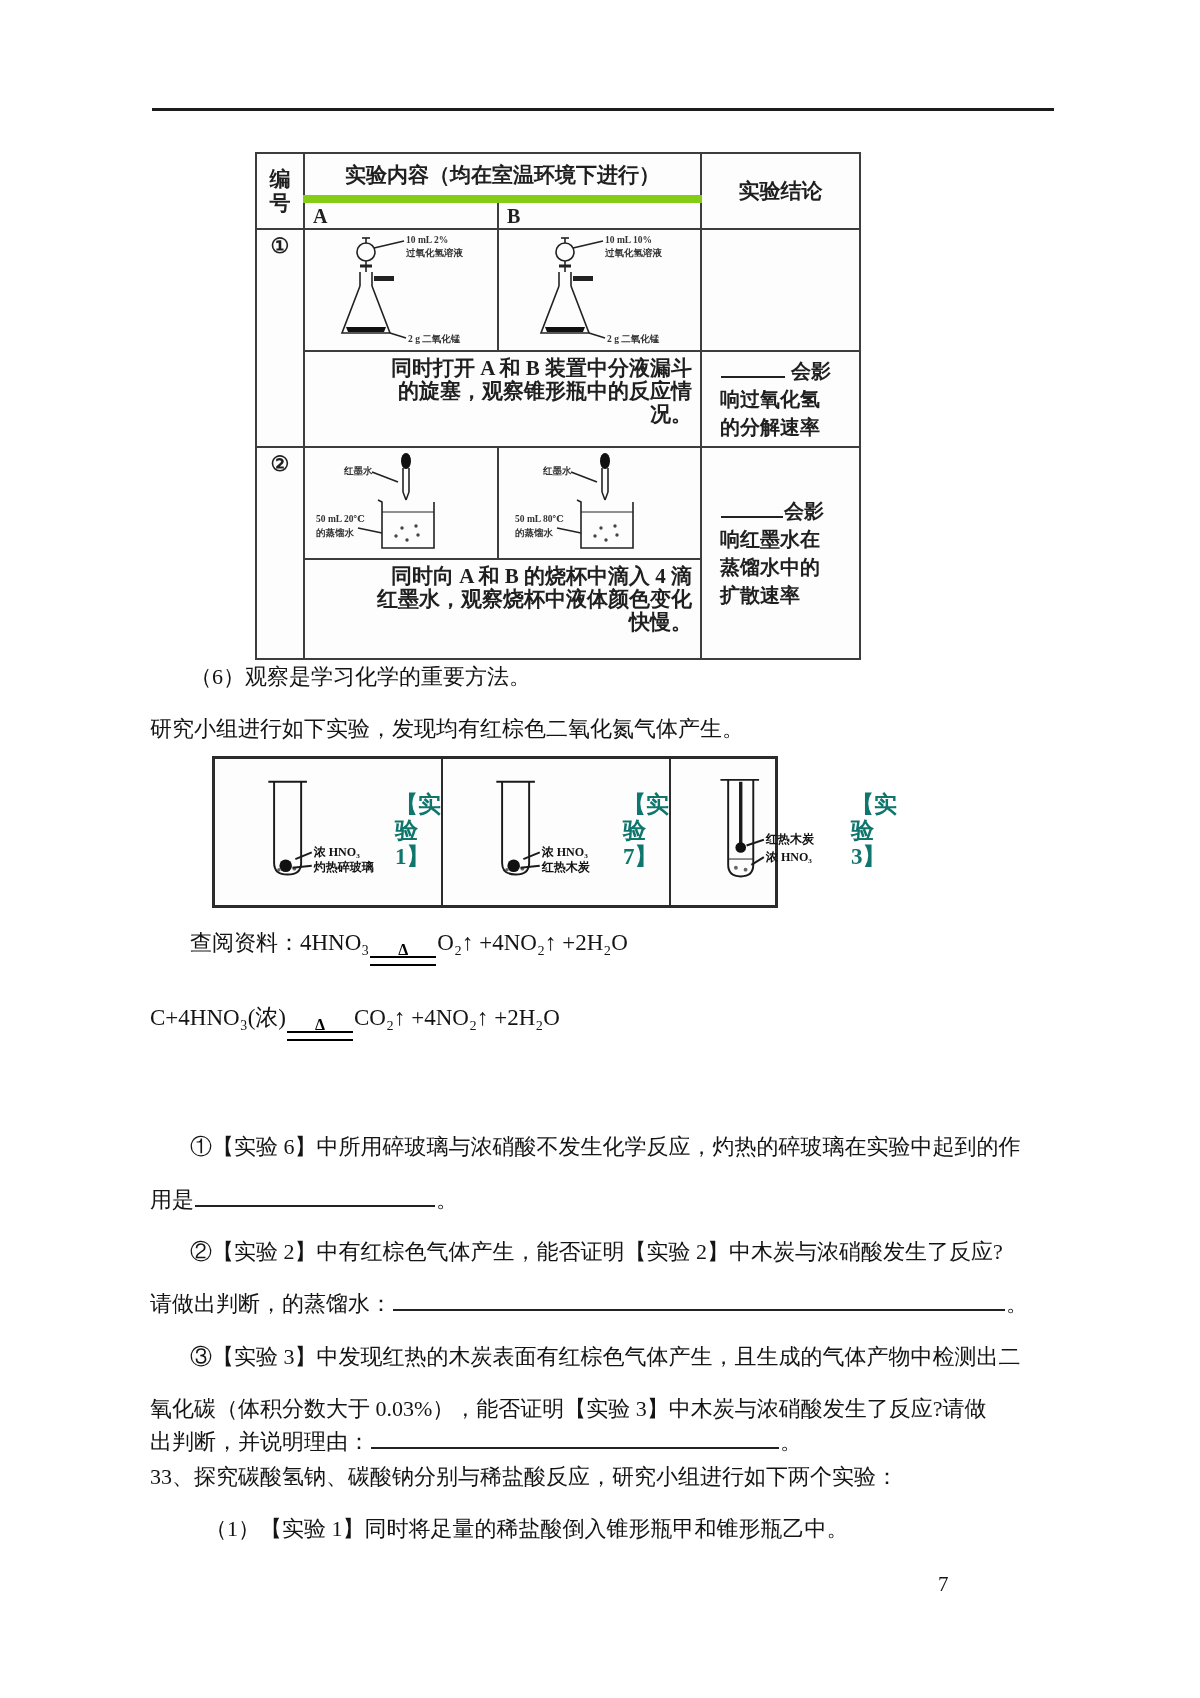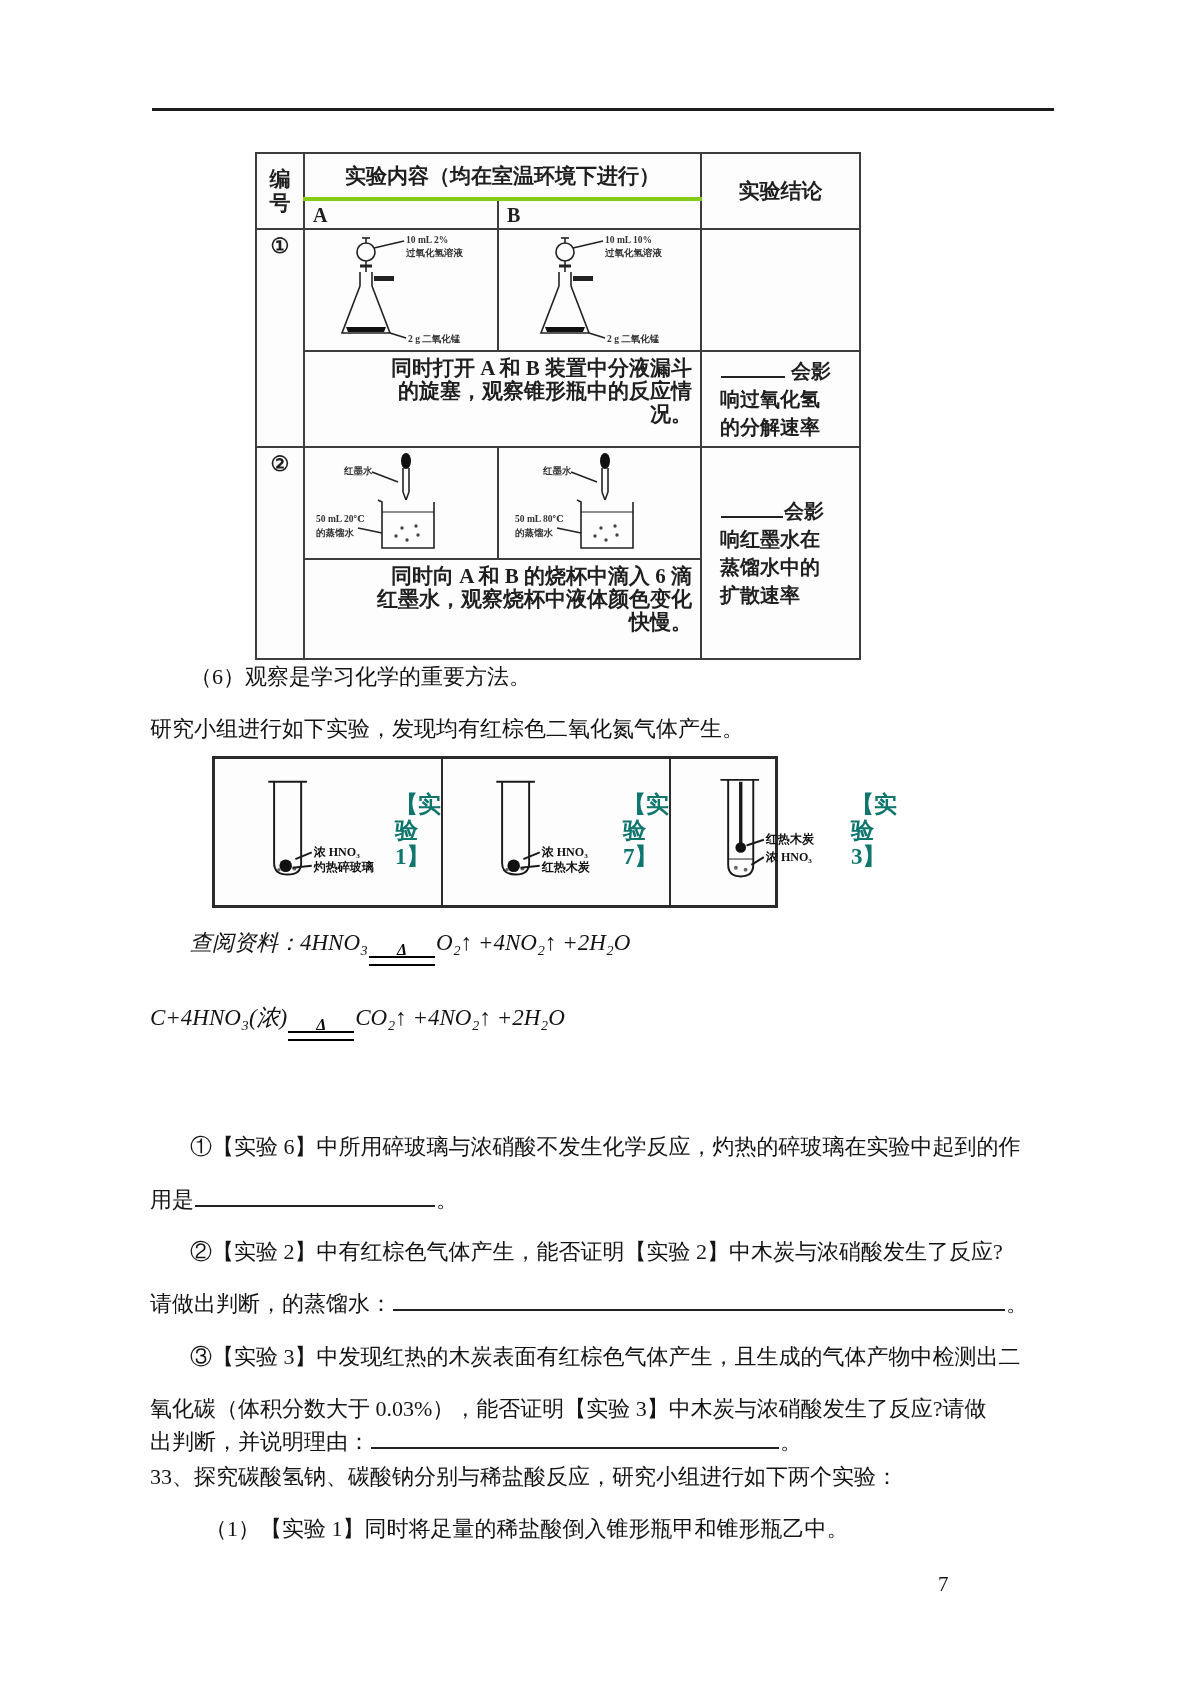--- a/index.html
+++ b/index.html
@@ -10,21 +10,21 @@
   .header-rule{position:absolute;left:152px;top:108px;width:902px;height:3px;background:#1c1c1c;}
   .line{position:absolute;white-space:nowrap;font-size:22px;line-height:30px;}
   .blank{display:inline-block;height:2px;background:#222222;vertical-align:baseline;margin:0 1px;}
   
   table.exp{
     position:absolute;left:255px;top:152px;width:604px;border-collapse:collapse;table-layout:fixed;
     font-weight:bold;color:#1f1f1f;background:#fdfdfd;
   }
   table.exp td{border:2px solid #3d3d3d;padding:0;vertical-align:top;}
   .exp .hdr{font-size:21px;text-align:center;vertical-align:middle;line-height:24px;}
-  .exp .content-hdr{border-bottom:4px solid #84cc16;}
+  .exp .content-hdr{border-bottom:8px solid #84cc16;}
   .exp .ab{font-size:20px;text-align:left;padding-left:8px;vertical-align:middle;line-height:22px;}
   .exp .cell-no{text-align:center;font-size:21px;padding-top:4px;}
   .exp .dia{text-align:center;vertical-align:middle;}
   .exp .proc{font-size:21px;line-height:23px;padding:5px 8px;white-space:pre-line;text-align:right;}
   .exp .ccell{font-size:20px;line-height:28px;padding:5px 18px;text-align:left;}
   .exp .ccell.mid{vertical-align:middle;}
   .exp .pre{white-space:pre-line;}
   .dlabel{font-size:9.5px;font-weight:bold;fill:#333333;font-family:"Liberation Serif","DejaVu Serif",serif;}
   
   .figure3{
@@ -32,21 +32,21 @@
     display:flex;box-sizing:border-box;background:#fdfdfd;
   }
   .panel{border-right:2.5px solid #2b2b2b;display:flex;flex-direction:row;align-items:center;box-sizing:border-box;}
   .panel:nth-child(1){flex:0 0 37.5%;}
   .panel:nth-child(2){flex:0 0 30.8%;}
   .panel:nth-child(3){flex:1;border-right:none;}
   .panel svg{width:180px;height:112px;flex:0 0 auto;}
   .panel-caption{font-size:23px;font-weight:bold;line-height:26px;margin-top:-2px;color:#0f766e;}
   .plabel{font-size:12.5px;font-weight:bold;fill:#111111;font-family:"Liberation Serif","DejaVu Serif",serif;}
   
-  .eq{font-size:23px;font-style:italic;}
+  .eq{font-size:23px;}
   .eq .cjk{font-size:22px;}
   .eq-cond{display:inline-flex;flex-direction:column;align-items:center;vertical-align:-5px;margin:0 1px;}
   .eq-cond .delta{font-size:16px;line-height:13px;font-weight:bold;color:#000;}
   .eq-cond .dline{width:66px;height:6px;border-top:2.5px solid #000;border-bottom:2.5px solid #000;}
   .pageno{position:absolute;left:938px;top:1572px;font-size:21px;}
 </style>
 </head>
 <body>
 
 <div class="page">
@@ -176,21 +176,21 @@
           <text x="10" y="74" class="dlabel">50 mL 80℃</text>
           <text x="10" y="88" class="dlabel">的蒸馏水</text>
         </svg>
       </td>
       <td rowspan="2" class="ccell mid"><span class="blank" style="width:62px"></span><span class="pre">会影
 响红墨水在
 蒸馏水中的
 扩散速率</span></td>
     </tr>
     <tr style="height:100px">
-      <td colspan="2" class="proc">同时向 A 和 B 的烧杯中滴入 6 滴
+      <td colspan="2" class="proc">同时向 A 和 B 的烧杯中滴入 4 滴
 红墨水，观察烧杯中液体颜色变化
 快慢。</td>
     </tr>
   </tbody>
     </table>
 
   <div class="line" style="left:190px;top:662px">（6）观察是学习化学的重要方法。</div>
   <div class="line" style="left:150px;top:714px">研究小组进行如下实验，发现均有红棕色二氧化氮气体产生。</div>
 
   <div class="figure3">

